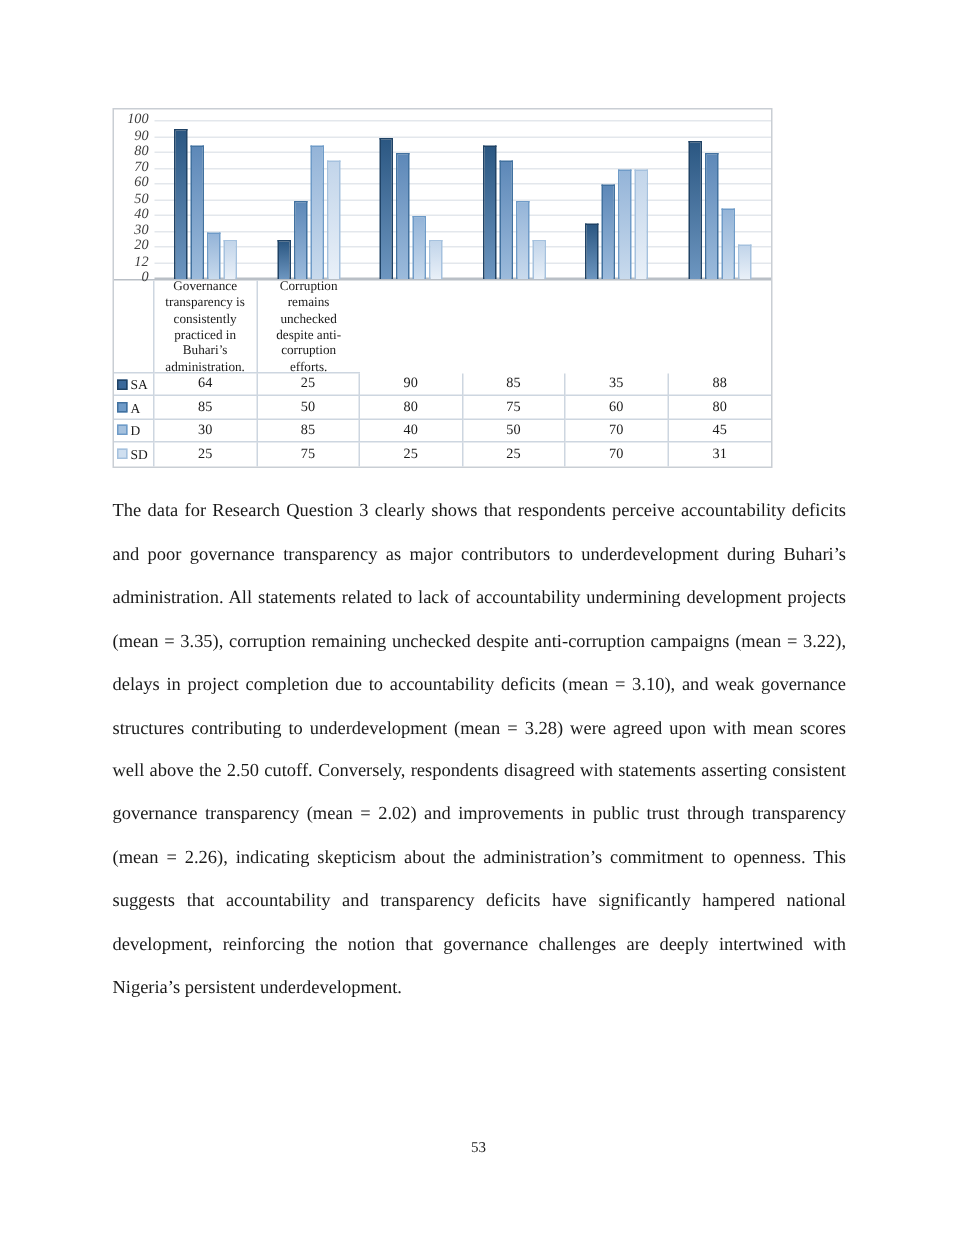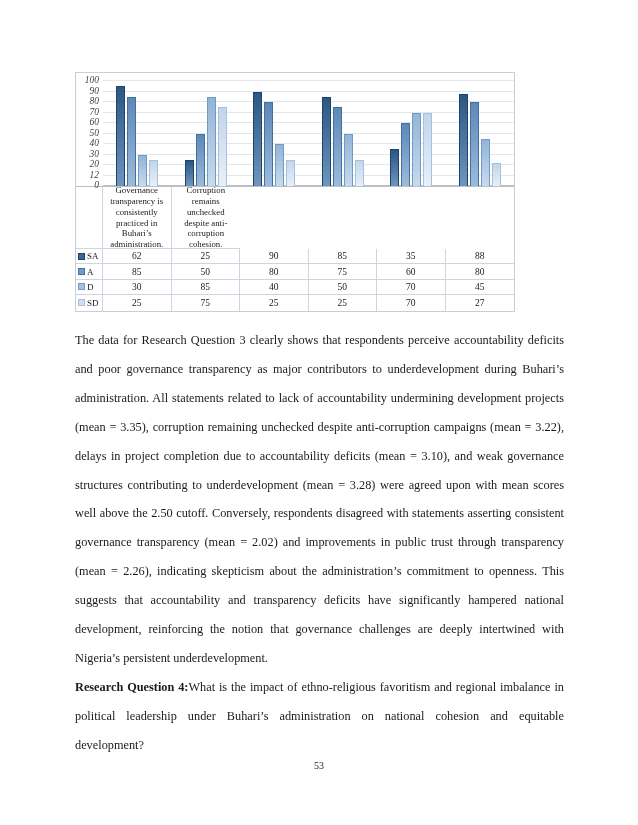--- a/index.html
+++ b/index.html
@@ -231,28 +231,28 @@
               <div class="bar" style="height: 47.25px; background: linear-gradient(rgb(148, 180, 216), rgb(200, 218, 237)); border-color: rgb(111, 155, 200);"></div>
               <div class="bar" style="height: 23.1px; background: linear-gradient(rgb(194, 213, 234), rgb(233, 240, 248)); border-color: rgb(165, 193, 222);"></div>
             </div>
           </div>
       </div>
     </div>
     <div class="chart-table">
         <div class="trow">
           <div class="tcell cat-cell legend-cell"></div>
           <div class="tcell cat-cell">Governance transparency is consistently practiced in Buhari’s administration.</div>
-          <div class="tcell cat-cell">Corruption remains unchecked despite anti-corruption cohesion.</div>
+          <div class="tcell cat-cell">Corruption remains unchecked despite anti-corruption efforts.</div>
         </div>
         <div class="trow">
           <div class="tcell val-cell legend-cell">
             <span class="swatch" style="background: rgb(58, 104, 154); border-color: rgb(31, 66, 101);"></span>
             <span class="legend-label">SA</span>
           </div>
-          <div class="tcell val-cell">62</div>
+          <div class="tcell val-cell">64</div>
           <div class="tcell val-cell">25</div>
           <div class="tcell val-cell">90</div>
           <div class="tcell val-cell">85</div>
           <div class="tcell val-cell">35</div>
           <div class="tcell val-cell">88</div>
         </div>
         <div class="trow">
           <div class="tcell val-cell legend-cell">
             <span class="swatch" style="background: rgb(111, 155, 200); border-color: rgb(65, 113, 159);"></span>
             <span class="legend-label">A</span>
@@ -279,25 +279,24 @@
         <div class="trow">
           <div class="tcell val-cell legend-cell">
             <span class="swatch" style="background: rgb(207, 223, 240); border-color: rgb(165, 193, 222);"></span>
             <span class="legend-label">SD</span>
           </div>
           <div class="tcell val-cell">25</div>
           <div class="tcell val-cell">75</div>
           <div class="tcell val-cell">25</div>
           <div class="tcell val-cell">25</div>
           <div class="tcell val-cell">70</div>
-          <div class="tcell val-cell">27</div>
+          <div class="tcell val-cell">31</div>
         </div>
       </div>
   </div>
 
   <div class="body-text">
     <p>The data for Research Question 3 clearly shows that respondents perceive accountability deficits and poor governance transparency as major contributors to underdevelopment during Buhari’s administration. All statements related to lack of accountability undermining development projects (mean = 3.35), corruption remaining unchecked despite anti-corruption campaigns (mean = 3.22), delays in project completion due to accountability deficits (mean = 3.10), and weak governance structures contributing to underdevelopment (mean = 3.28) were agreed upon with mean scores well above the 2.50 cutoff. Conversely, respondents disagreed with statements asserting consistent governance transparency (mean = 2.02) and improvements in public trust through transparency (mean = 2.26), indicating skepticism about the administration’s commitment to openness. This suggests that accountability and transparency deficits have significantly hampered national development, reinforcing the notion that governance challenges are deeply intertwined with Nigeria’s persistent underdevelopment.</p>
-    <p><span class="rq-label">Research Question 4:</span><span>What is the impact of ethno-religious favoritism and regional imbalance in political leadership under Buhari’s administration on national cohesion and equitable development?</span></p>
   </div>
 
   <div class="page-number">53</div>
 
 </div>
 
 </body></html>

